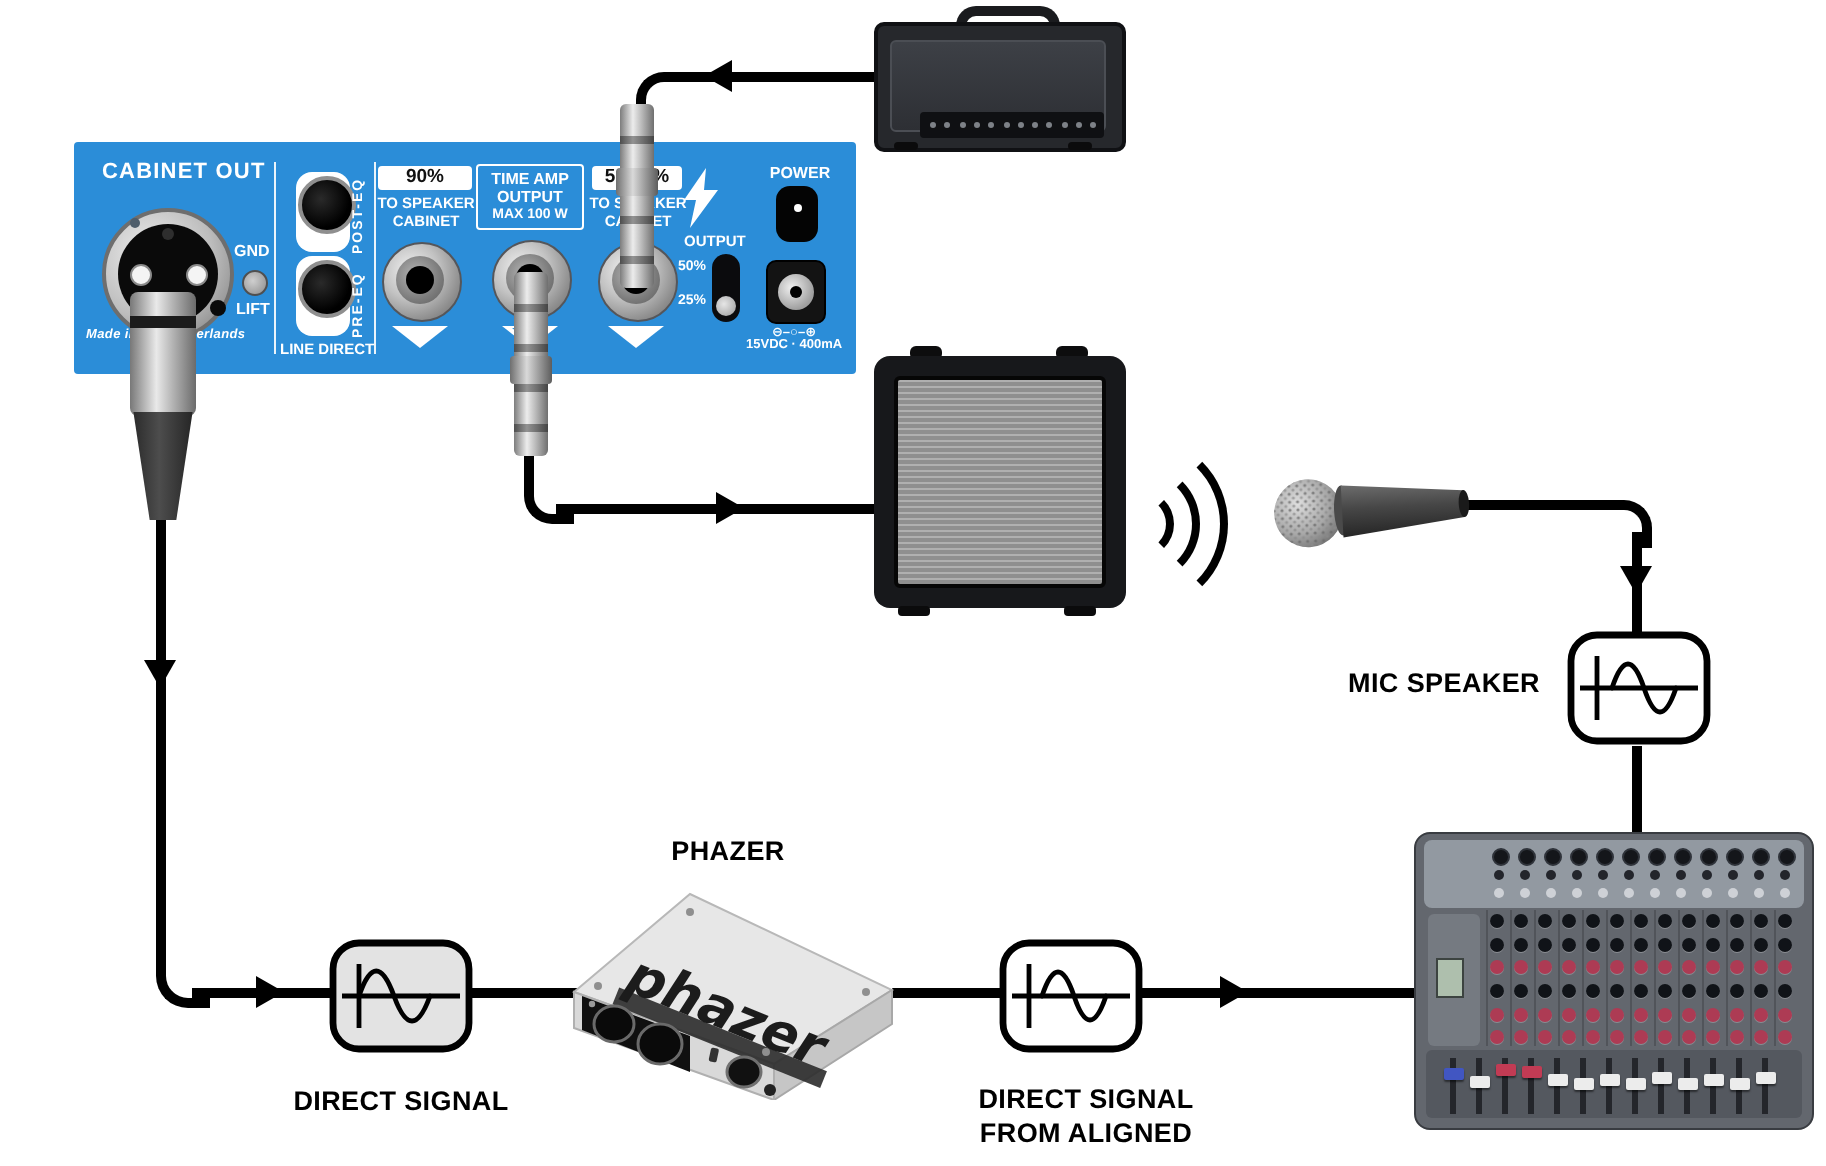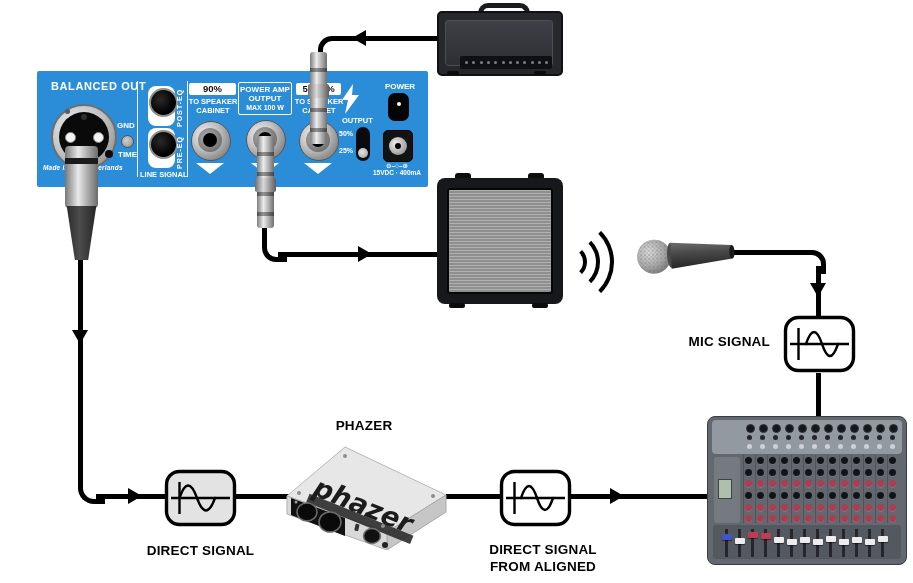--- a/index.html
+++ b/index.html
@@ -76,56 +76,56 @@
   <div class="cbl" style="left:570px;top:494px;width:140px;height:5px;"></div>
   <div class="arr-r" style="left:610px;top:488px;"></div>
 
   <div class="cbl" style="left:732px;top:250px;width:74px;height:5px;"></div>
   <div class="corner" style="left:802px;top:250px;width:19px;height:19px;border-top:5px solid #000;border-right:5px solid #000;border-top-right-radius:14px;"></div>
   <div class="cbl" style="left:816px;top:266px;width:5px;height:51px;"></div>
   <div class="arr-d" style="left:810px;top:283px;"></div>
   <div class="cbl" style="left:816px;top:373px;width:5px;height:45px;"></div>
 
   <div id="panel">
-    <div class="ptxt" style="left:14px;top:9px;font-size:11px;letter-spacing:.6px;">BALANCED OUT</div>
+    <div class="ptxt" style="left:14px;top:9px;font-size:11px;letter-spacing:.6px;">CABINET OUT</div>
 
     <div class="abs" style="left:14px;top:33px;width:62px;height:62px;border-radius:50%;background:radial-gradient(circle at 35% 35%,#efefef,#bdbdbd 55%,#8d8d8d 85%);border:2px solid #6e6e6e;">
       <div class="abs" style="left:6px;top:6px;width:50px;height:50px;border-radius:50%;background:#0a0a0a;"></div>
       <div class="abs" style="left:28px;top:8px;width:6px;height:6px;border-radius:50%;background:#2e2e2e;"></div>
       <div class="abs" style="left:12px;top:26px;width:9px;height:9px;border-radius:50%;background:#f4f4f4;border:1px solid #8a8a8a;"></div>
       <div class="abs" style="left:40px;top:26px;width:9px;height:9px;border-radius:50%;background:#f4f4f4;border:1px solid #8a8a8a;"></div>
       <div class="abs" style="left:26px;top:40px;width:9px;height:9px;border-radius:50%;background:#f4f4f4;border:1px solid #8a8a8a;"></div>
     </div>
     <div class="abs" style="left:28px;top:38px;width:5px;height:5px;border-radius:50%;background:#4e5d6b;"></div>
 
     <div class="ptxt" style="left:80px;top:50px;font-size:8px;">GND</div>
     <div class="abs" style="left:84px;top:64px;width:11px;height:11px;border-radius:50%;background:radial-gradient(circle at 40% 40%,#cfcfcf,#8b8b8b);border:1px solid #4f4f4f;"></div>
     <div class="abs" style="left:68px;top:79px;width:8px;height:8px;border-radius:50%;background:#0a0a0a;"></div>
-    <div class="ptxt" style="left:81px;top:79px;font-size:8px;">TIME</div>
+    <div class="ptxt" style="left:81px;top:79px;font-size:8px;">LIFT</div>
     <div class="ptxt" style="left:6px;top:93px;font-size:6.5px;font-style:italic;letter-spacing:.2px;">Made in the Netherlands</div>
 
     <div class="vdiv" style="left:100px;top:10px;height:96px;"></div>
     <div class="vdiv" style="left:150px;top:10px;height:96px;"></div>
 
     <div class="tab" style="left:111px;top:15px;"></div>
     <div class="jack-small" style="left:112px;top:17px;"></div>
     <div class="vtext" style="left:139px;top:16px;height:40px;">POST-EQ</div>
     <div class="tab" style="left:111px;top:57px;"></div>
     <div class="jack-small" style="left:112px;top:59px;"></div>
     <div class="vtext" style="left:139px;top:58px;height:40px;">PRE-EQ</div>
-    <div class="ptxt" style="left:103px;top:99px;font-size:7.5px;">LINE SIGNAL</div>
+    <div class="ptxt" style="left:103px;top:99px;font-size:7.5px;">LINE DIRECT</div>
 
     <div class="wbox" style="left:152px;top:12px;width:47px;height:12px;font-size:9.5px;line-height:12px;color:#111;">90%</div>
     <div class="ptxt" style="left:150px;top:26px;width:52px;font-size:7.5px;text-align:center;">TO SPEAKER</div>
     <div class="ptxt" style="left:150px;top:35px;width:52px;font-size:7.5px;text-align:center;">CABINET</div>
     <div class="jack-big" style="left:154px;top:50px;"></div>
     <div class="tri-dn" style="left:159px;top:92px;"></div>
 
     <div class="abs" style="left:201px;top:11px;width:52px;height:31px;border:1.5px solid #fff;border-radius:2px;">
-      <div class="ptxt" style="left:0;top:2px;width:52px;font-size:8px;text-align:center;">POWER AMP</div>
+      <div class="ptxt" style="left:0;top:2px;width:52px;font-size:8px;text-align:center;">TIME AMP</div>
       <div class="ptxt" style="left:0;top:11px;width:52px;font-size:8px;text-align:center;">OUTPUT</div>
       <div class="ptxt" style="left:0;top:21px;width:52px;font-size:7px;text-align:center;">MAX 100 W</div>
     </div>
     <div class="jack-big" style="left:209px;top:49px;"></div>
     <div class="tri-dn" style="left:214px;top:92px;"></div>
     <div class="tri-dn-in" style="left:219px;top:93px;"></div>
 
     <div class="wbox" style="left:259px;top:12px;width:45px;height:12px;font-size:9.5px;line-height:12px;color:#111;">50/25%</div>
     <div class="ptxt" style="left:256px;top:26px;width:52px;font-size:7.5px;text-align:center;">TO SPEAKER</div>
     <div class="ptxt" style="left:256px;top:35px;width:52px;font-size:7.5px;text-align:center;">CABINET</div>
@@ -221,21 +221,21 @@
     <ellipse cx="43" cy="26.5" rx="4" ry="12.5" fill="#4a4a4a"></ellipse>
     <polygon points="43,14 104,19.5 104,33 43,40" fill="url(#micbody)"></polygon>
     <ellipse cx="104" cy="26.2" rx="2.6" ry="6.8" fill="#1a1a1a"></ellipse>
   </svg>
 
   <svg class="sigbox" style="left:783px;top:315px;" width="73" height="58" viewBox="0 0 73 58">
     <rect x="2.5" y="2.5" width="68" height="53" rx="13" fill="#ffffff" stroke="#000" stroke-width="3.4"></rect>
     <path d="M15.5,13 V45 M7,29 H66" stroke="#000" stroke-width="2.4" fill="none"></path>
     <path d="M23,29 Q31,5 39,29 Q47,53 55,29" stroke="#000" stroke-width="2.4" fill="none" stroke-linecap="round"></path>
   </svg>
-  <div class="lbl" style="left:650px;top:334px;width:120px;text-align:right;">MIC SIGNAL</div>
+  <div class="lbl" style="left:650px;top:334px;width:120px;text-align:right;">MIC SPEAKER</div>
 
   <svg class="sigbox" style="left:164px;top:469px;" width="73" height="58" viewBox="0 0 73 58">
     <rect x="2.5" y="2.5" width="68" height="53" rx="13" fill="#e3e3e3" stroke="#000" stroke-width="3.4"></rect>
     <path d="M15.5,13 V45 M7,29 H66" stroke="#000" stroke-width="2.4" fill="none"></path>
     <path d="M15.5,29 Q24,4 33,29 Q42,54 51,29" stroke="#000" stroke-width="2.4" fill="none" stroke-linecap="round"></path>
   </svg>
   <div class="lbl" style="left:138px;top:543px;width:125px;text-align:center;">DIRECT SIGNAL</div>
 
   <svg class="sigbox" style="left:499px;top:469px;" width="73" height="58" viewBox="0 0 73 58">
     <rect x="2.5" y="2.5" width="68" height="53" rx="13" fill="#ffffff" stroke="#000" stroke-width="3.4"></rect>

